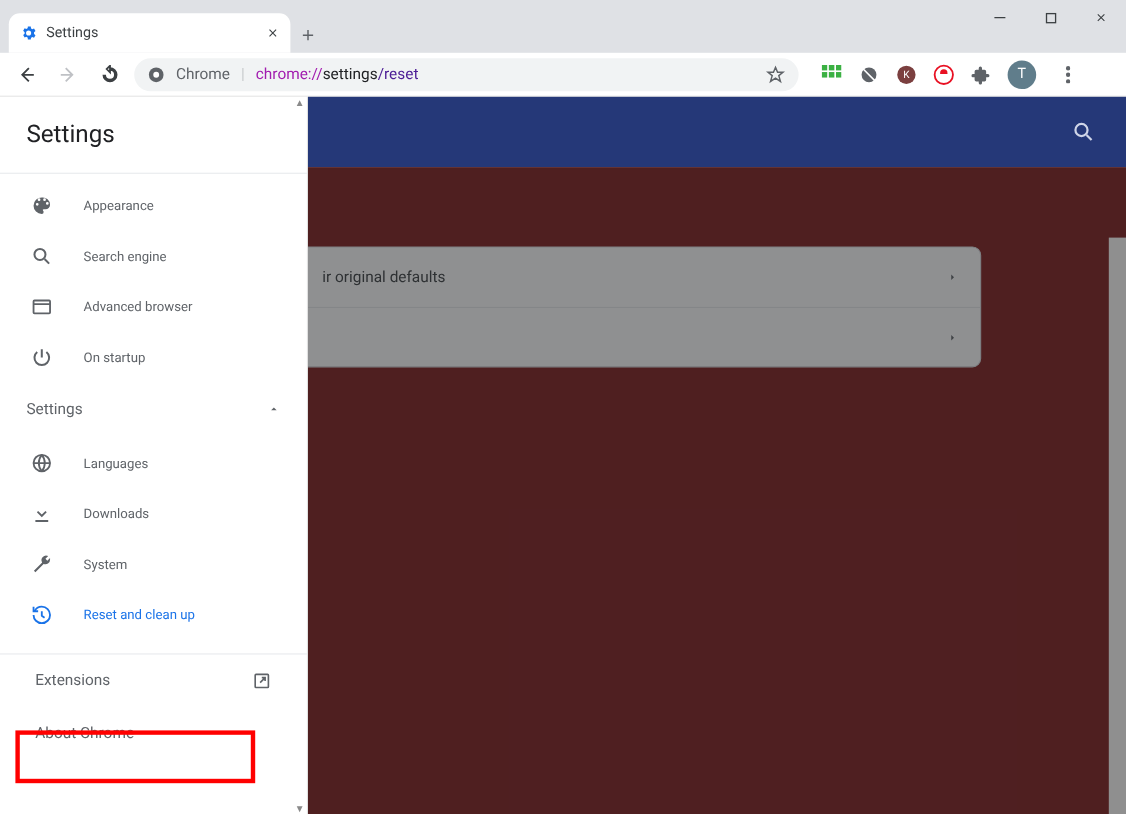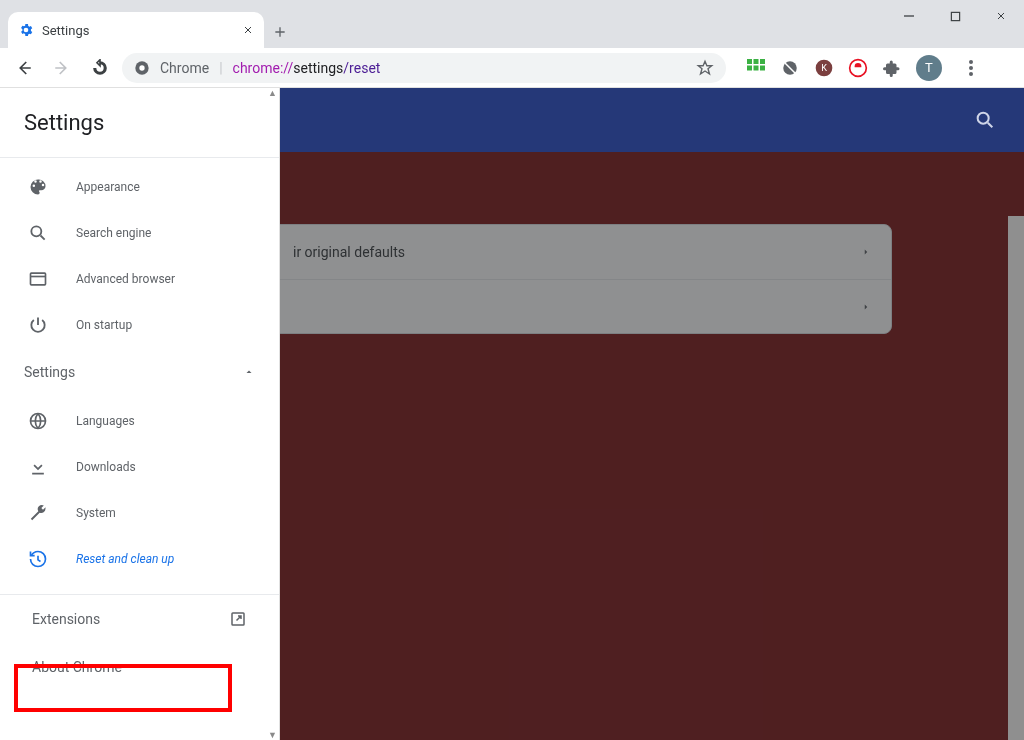--- a/index.html
+++ b/index.html
@@ -27,21 +27,21 @@
   .menu-dots { width: 30px; display:flex; align-items:center; justify-content:center; color:#5f6368; }
 
   
   .page { position: relative; height: 652px; display: flex; }
   .sidebar { width: 280px; background: #fff; border-right: 1px solid #e0e0e0; position: relative; z-index: 20; }
   .sidebar-title { font-size: 22px; color: #202124; padding: 22px 24px 22px; }
   .sidebar-divider { height: 1px; background: #e8eaed; }
   .side-list { padding-top: 6px; }
   .side-item { display: flex; align-items: center; height: 46px; padding-left: 28px; gap: 26px; font-size: 12px; color: #5f6368; cursor: pointer; }
   .side-item .icon { width: 22px; color: #5f6368; display:flex; }
-  .side-item.active { color: #1a73e8; font-style: italic; }
+  .side-item.active { color: #1a73e8; }
   .side-item.active .icon { color: #1a73e8; }
   .advanced-header { display: flex; align-items: center; justify-content: space-between; padding: 16px 24px 12px; font-size: 14px; color: #5f6368; cursor: pointer; }
   .footer-link { display:flex; align-items:center; justify-content:space-between; height: 48px; padding: 0 32px; font-size:14px; color:#5f6368; cursor:pointer; }
   .highlight-box { position: absolute; border: 4px solid #ff0000; left: 14px; top: 576px; width: 218px; height: 48px; pointer-events: none; z-index: 30; }
 
   .content { flex: 1; position: relative; }
   .settings-header { height: 64px; background: #253878; display:flex; align-items:center; justify-content:flex-end; padding-right: 28px; }
   .settings-header .search { color: #cfd5e8; }
   .content-body { position: relative; height: 740px; background: #7f1d1d; }
   .overlay { position: absolute; inset: 0; background: rgba(32,33,36,0.5); z-index: 5; }

